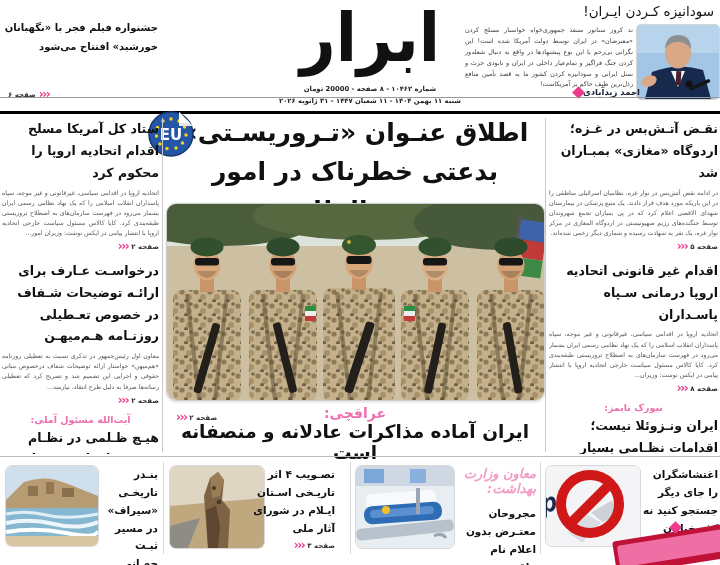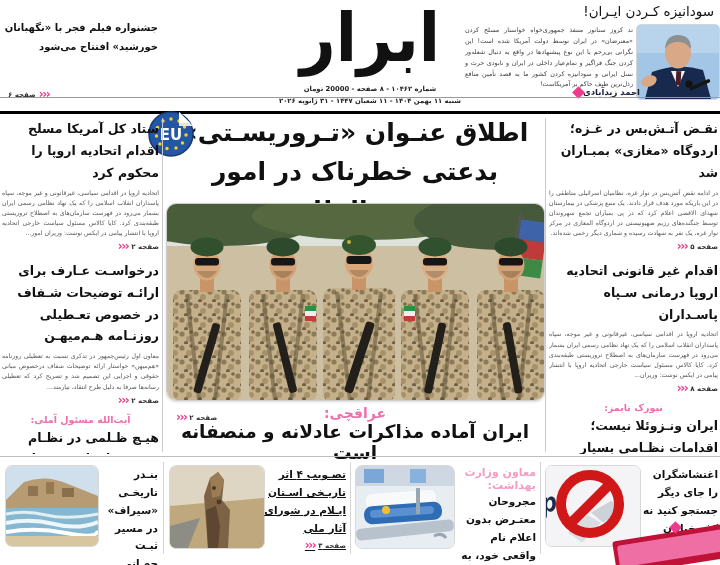--- a/index.html
+++ b/index.html
@@ -39,26 +39,26 @@
   .main-photo{left:166px;top:203px;width:377px;height:196px;border-radius:10px;overflow:hidden;
               border:1px solid #cfcfcf;box-shadow:0 1px 3px rgba(0,0,0,.15);}
   .cap-marker{left:176px;top:409px;}
   .cap-kicker{left:168px;top:405px;width:374px;text-align:center;color:#ef6fae;font-size:14px;font-weight:bold;}
   .cap-title{left:168px;top:421px;width:374px;text-align:center;font-size:18.5px;font-weight:bold;}
   
   .hdiv{left:0;top:456px;width:720px;height:1px;background:#bdbdbd;}
   .teaser{top:460px;height:97px;}
   .teaser .tphoto{position:absolute;left:3px;top:5px;border-radius:7px;overflow:hidden;border:1px solid #d8d8d8;}
   .teaser .ttext{position:absolute;top:6px;display:flex;flex-direction:column;}
-  .teaser .tkicker{color:#f29bc4;font-size:11px;font-weight:bold;text-align:right;margin-bottom:1px;}
+  .teaser .tkicker{color:#f29bc4;font-size:13px;font-weight:bold;text-align:right;margin-bottom:9px;font-style:italic;}
   .teaser .ttitle{font-size:10.5px;font-weight:bold;line-height:1.7;text-align:right;}
   .teaser .tauthor{font-size:7.5px;font-weight:bold;color:#222;text-align:right;margin-top:2px;
                    display:flex;gap:3px;align-items:center;justify-content:flex-start;}
   .t1{left:2px;width:158px;}  .t1 .tphoto{width:92px;height:80px;} .t1 .ttext{right:2px;width:60px;}
-  .t2{left:166px;width:182px;}.t2 .tphoto{width:94px;height:82px;} .t2 .ttext{right:2px;width:82px;text-decoration:underline;}
+  .t2{left:166px;width:182px;}.t2 .tphoto{width:94px;height:82px;} .t2 .ttext{right:13px;width:82px;}
   .t3{left:352px;width:186px;}.t3 .tphoto{width:98px;height:82px;} .t3 .ttext{right:2px;width:82px;}
   .t4{left:542px;width:176px;}.t4 .tphoto{width:94px;height:80px;} .t4 .ttext{right:0px;width:76px;}
   .tvdiv{width:1px;background:#d6d6d6;top:462px;height:92px;}
   .diamond{width:9px;height:9px;background:#ee3a8c;display:inline-block;transform:rotate(45deg);flex:0 0 auto;}
   .diamond.small{width:6px;height:6px;}
   
   .ribbon{left:auto;right:-14px;top:532px;width:120px;height:34px;transform:rotate(-9deg);}
   .ribbon .r1{position:absolute;inset:0;background:#c01238;border-radius:3px;}
   .ribbon .r2{position:absolute;left:4px;top:5px;right:4px;height:22px;background:#ef6fa5;border-radius:3px;}
   .ribbon-diamond{right:40px;top:523px;}

